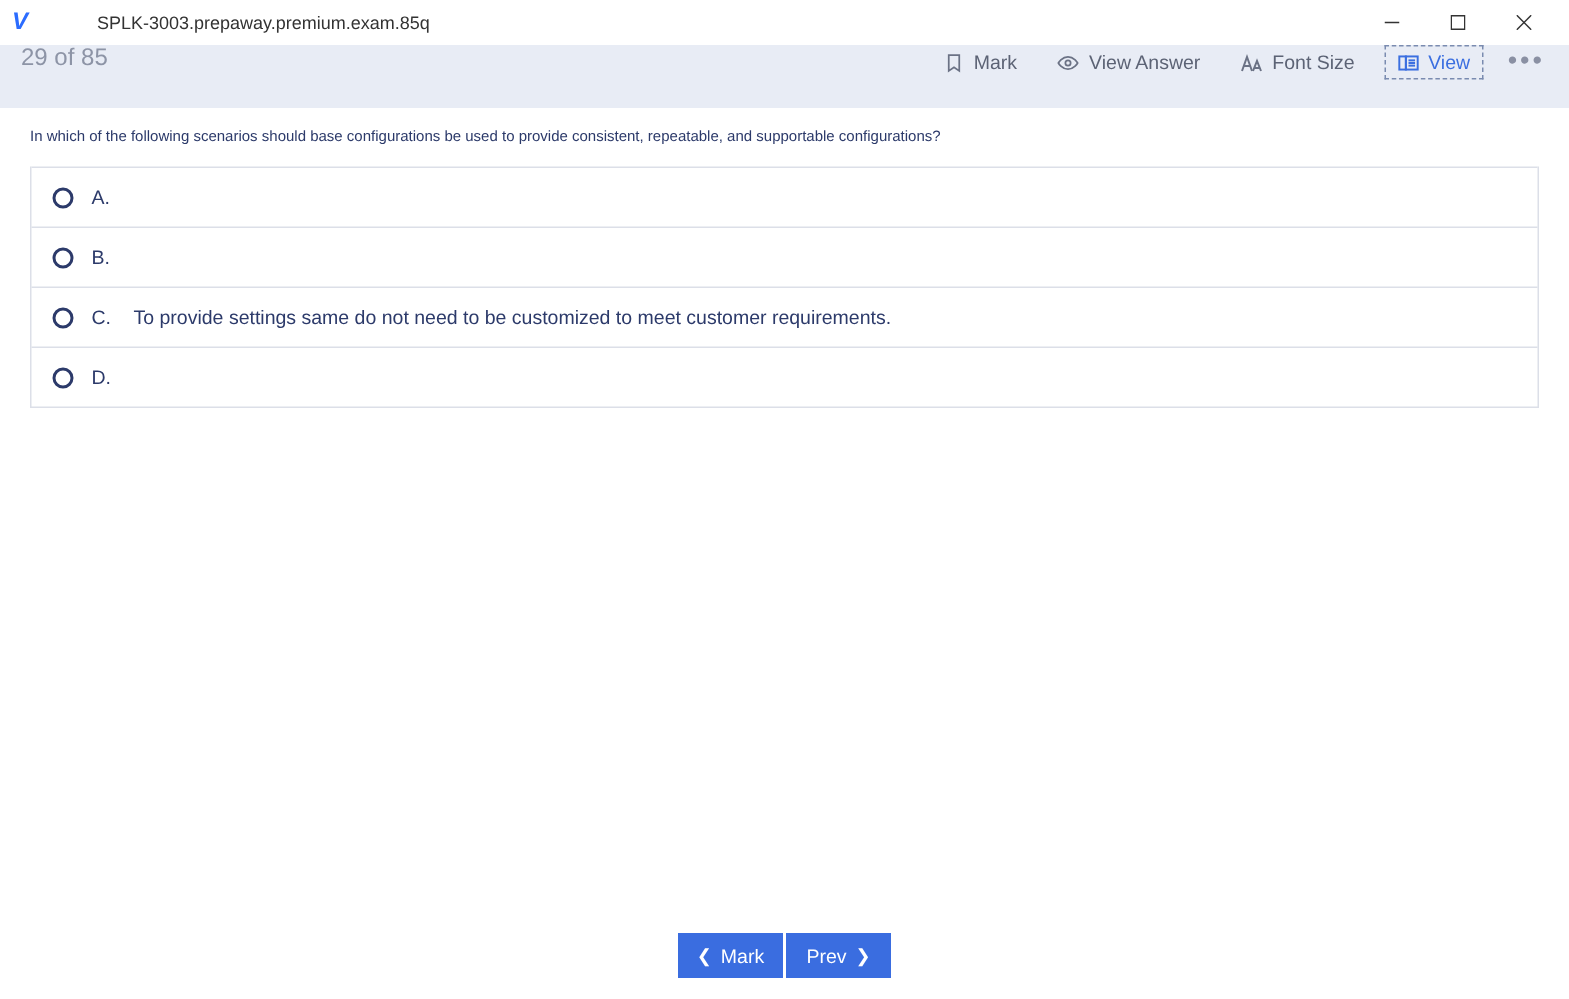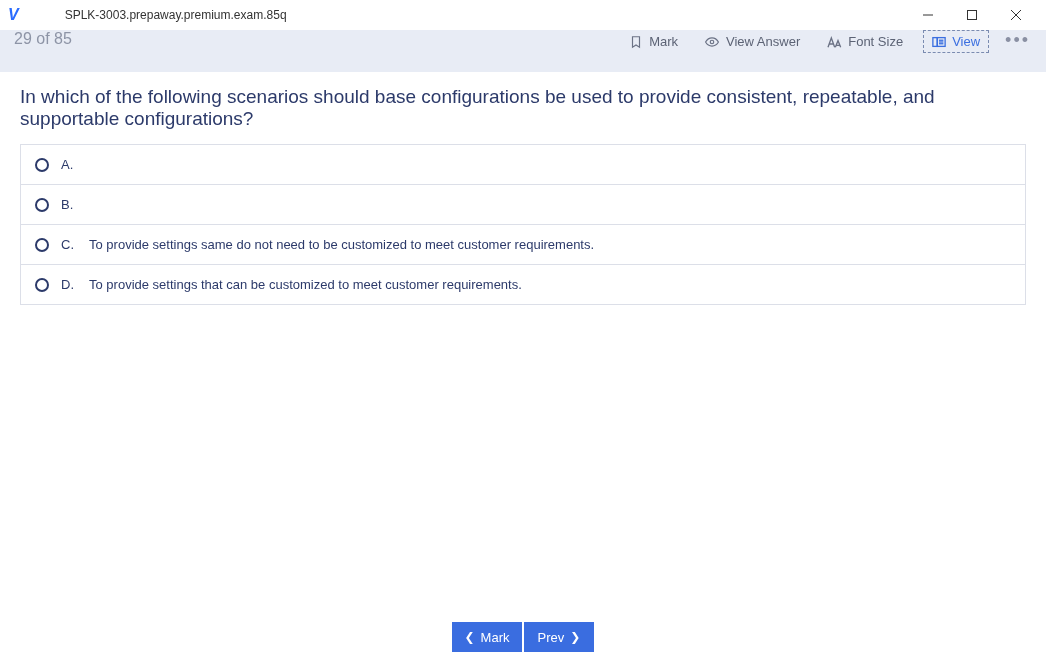--- a/index.html
+++ b/index.html
@@ -85,21 +85,21 @@
       letter-spacing: 2px;
       cursor: pointer;
       padding: 0 2px;
     }
 
     .content {
       padding: 14px 20px 0 20px;
     }
     .question-text {
       color: #2c3a6a;
-      font-size: 19px;
+      font-size: 10px;
       margin-bottom: 14px;
     }
     .options {
       border-left: 1px solid #dcdfe8;
       border-right: 1px solid #dcdfe8;
       border-bottom: 1px solid #dcdfe8;
     }
     .option-row {
       display: flex;
       align-items: center;
@@ -230,21 +230,20 @@
       <span class="opt-letter">B.</span>
     </div>
     <div class="option-row">
       <span class="radio"></span>
       <span class="opt-letter">C.</span>
       <span class="opt-text">To provide settings same do not need to be customized to meet customer requirements.</span>
     </div>
     <div class="option-row">
       <span class="radio"></span>
       <span class="opt-letter">D.</span>
-      <span class="opt-text">To provide settings that can be customized to meet customer requirements.</span>
     </div>
   </div>
 </div>
 
 <div class="bottom-nav">
   <button class="nav-btn">
     <span class="chev">❮</span>
     <span>Mark</span>
   </button>
   <button class="nav-btn">

